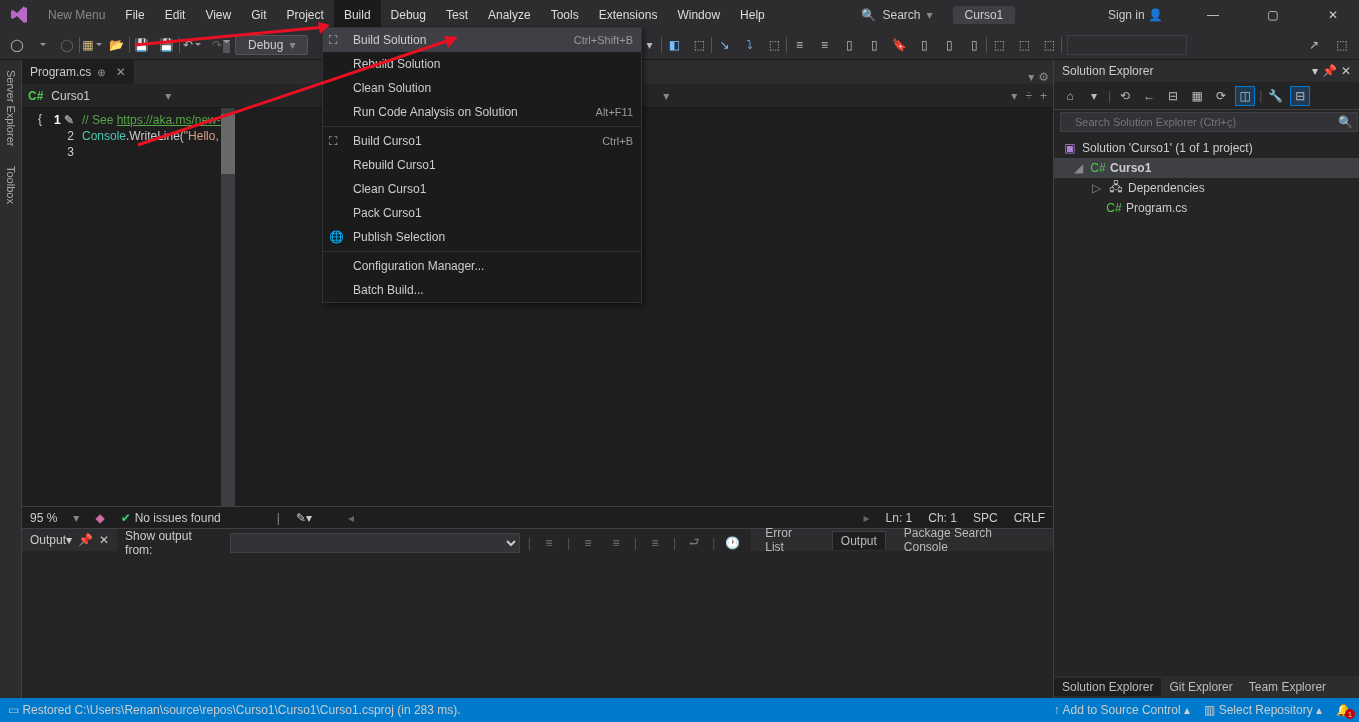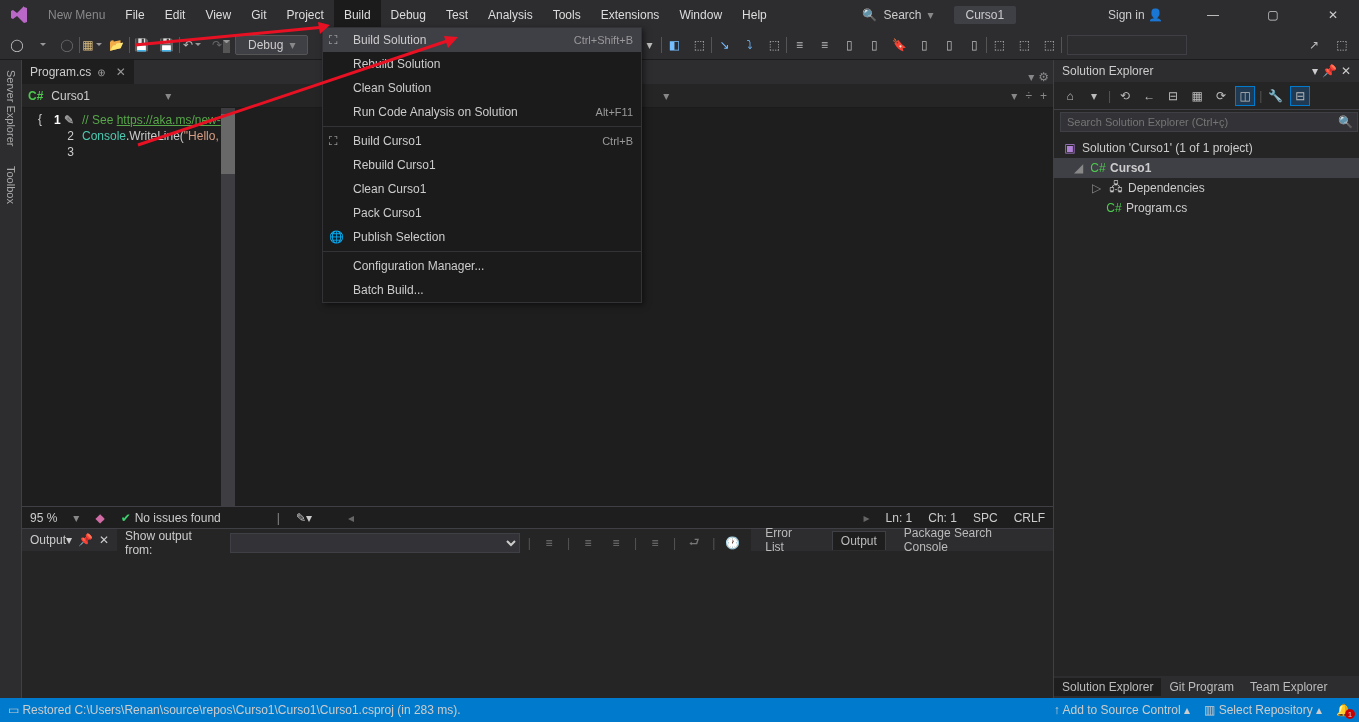--- a/index.html
+++ b/index.html
@@ -58,21 +58,21 @@
 .bottom-tabs{height:22px;background:#2d2d30;display:flex;align-items:center;padding:0 6px;gap:10px;font-size:11px}
 .bottom-tabs .bt{padding:2px 8px;color:#bbb}
 .bottom-tabs .bt.active{background:#1e1e1e;border:1px solid #3f3f46;border-bottom:none}
 .solution{width:306px;background:#252526;border-left:1px solid #3f3f46;display:flex;flex-direction:column}
 .sol-title{height:22px;background:#2d2d30;display:flex;align-items:center;padding:0 8px}
 .sol-title .tools{margin-left:auto;display:flex;gap:4px;color:#888}
 .sol-toolbar{height:28px;display:flex;align-items:center;padding:0 6px;gap:4px;border-bottom:1px solid #3f3f46}
 .sol-toolbar .sb{width:20px;height:20px;color:#bbb;display:flex;align-items:center;justify-content:center}
 .sol-toolbar .sb.boxed{border:1px solid #007acc;background:#1f3a52}
 .sol-search{height:24px;padding:0 6px;display:flex;align-items:center}
-.sol-search input{flex:1;height:20px;background:#333337;border:1px solid #3f3f46;color:#aaa;padding:0 6px;font-size:11px}
+.sol-search input{flex:1;height:20px;background:#333337;border:1px solid #3f3f46;color:#aaa;padding:0 14px;font-size:11px}
 .sol-search .mag{color:#888;margin-left:-20px}
 .tree{padding:4px 0;font-size:12px}
 .tree .node{display:flex;align-items:center;height:20px;padding-left:8px;gap:4px}
 .tree .node.sel{background:#3f3f46}
 .tree .node .exp{width:12px;color:#888}
 .tree .ico{width:16px;display:flex;justify-content:center}
 .sol-bottom{margin-top:auto;height:22px;background:#2d2d30;display:flex;align-items:center;font-size:11px}
 .sol-bottom .bt{padding:2px 8px;color:#bbb}
 .sol-bottom .bt.active{background:#1e1e1e}
 .statusbar{height:24px;background:#007acc;display:flex;align-items:center;padding:0 8px;color:#fff;font-size:11px}
@@ -103,21 +103,21 @@
   <div class="mi newmenu">New Menu</div>
   <div id="menuitems" style="display:flex">
       <div class="mi">File</div>
       <div class="mi">Edit</div>
       <div class="mi">View</div>
       <div class="mi">Git</div>
       <div class="mi">Project</div>
       <div class="mi active">Build</div>
       <div class="mi">Debug</div>
       <div class="mi">Test</div>
-      <div class="mi">Analysis</div>
+      <div class="mi">Analyze</div>
       <div class="mi">Tools</div>
       <div class="mi">Extensions</div>
       <div class="mi">Window</div>
       <div class="mi">Help</div>
     </div>
   <div class="right">
     <div class="searchbox">
       <span>🔍</span>
       <span>Search</span>
       <span style="color:#888">▾</span>
@@ -312,21 +312,21 @@
         <span class="ico">🖧</span>
         <span>Dependencies</span>
       </div>
       <div class="node" style="padding-left:52px">
         <span class="ico" style="color:#4ec94e">C#</span>
         <span>Program.cs</span>
       </div>
     </div>
     <div class="sol-bottom">
       <div class="bt active">Solution Explorer</div>
-      <div class="bt">Git Program</div>
+      <div class="bt">Git Explorer</div>
       <div class="bt">Team Explorer</div>
     </div>
   </div>
 </div>
 
 <div class="statusbar">
   <span>▭</span>&nbsp;
   <span>Restored C:\Users\Renan\source\repos\Curso1\Curso1\Curso1.csproj (in 283 ms).</span>
   <div class="right">
     <span>↑ <span>Add to Source Control</span> ▴</span>

